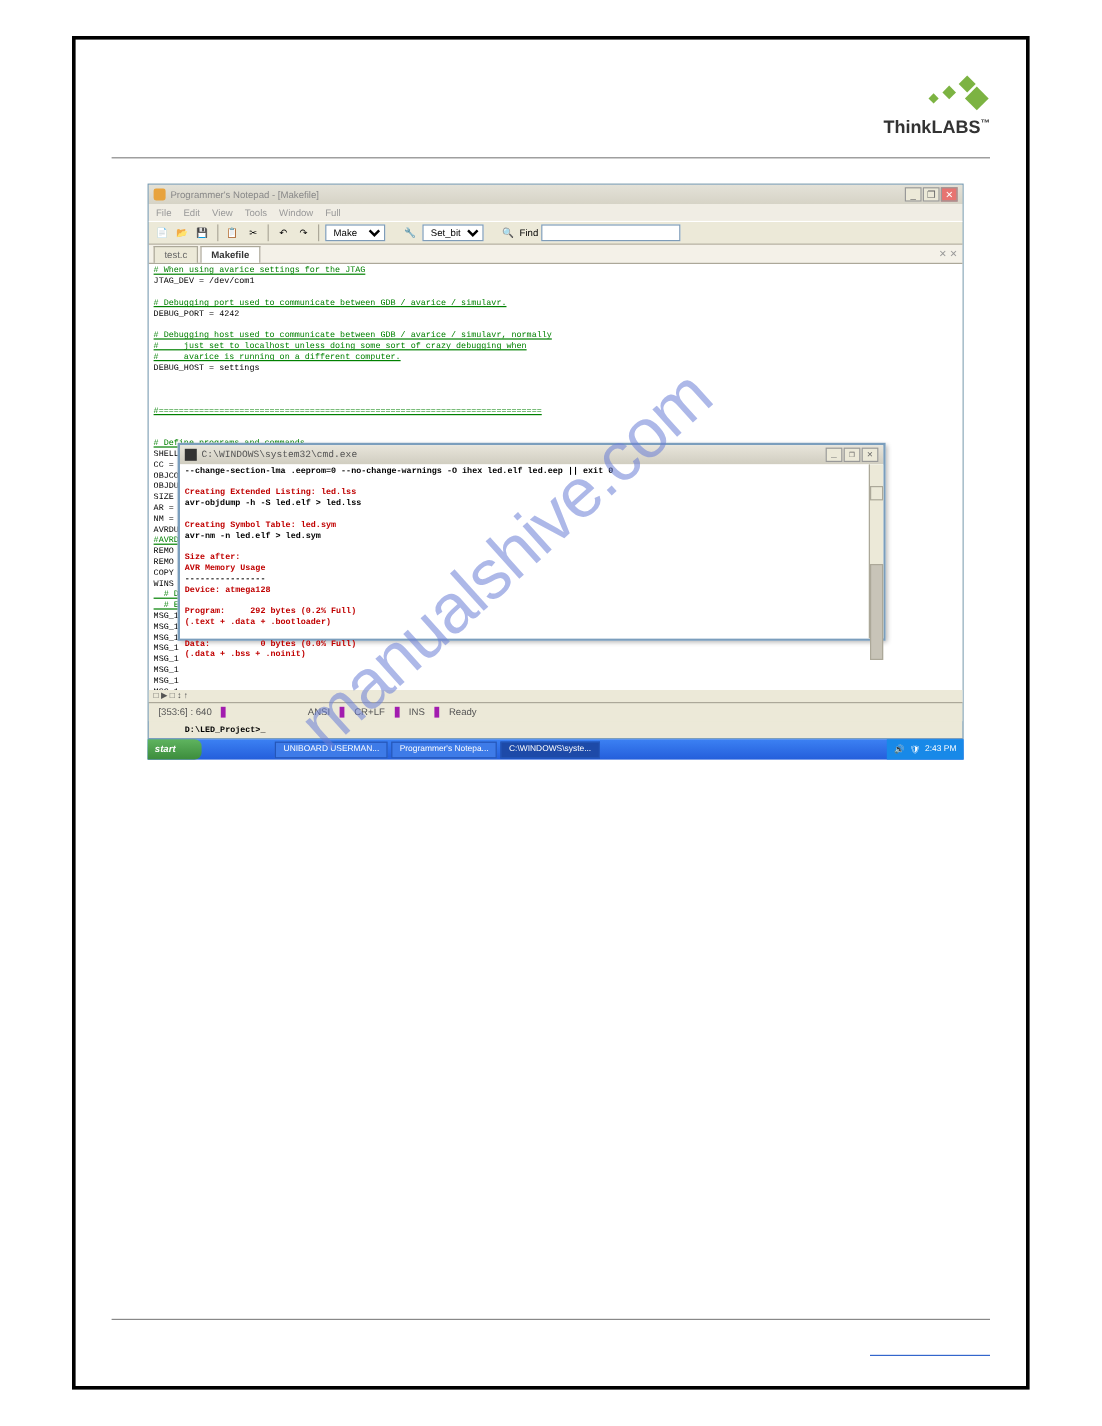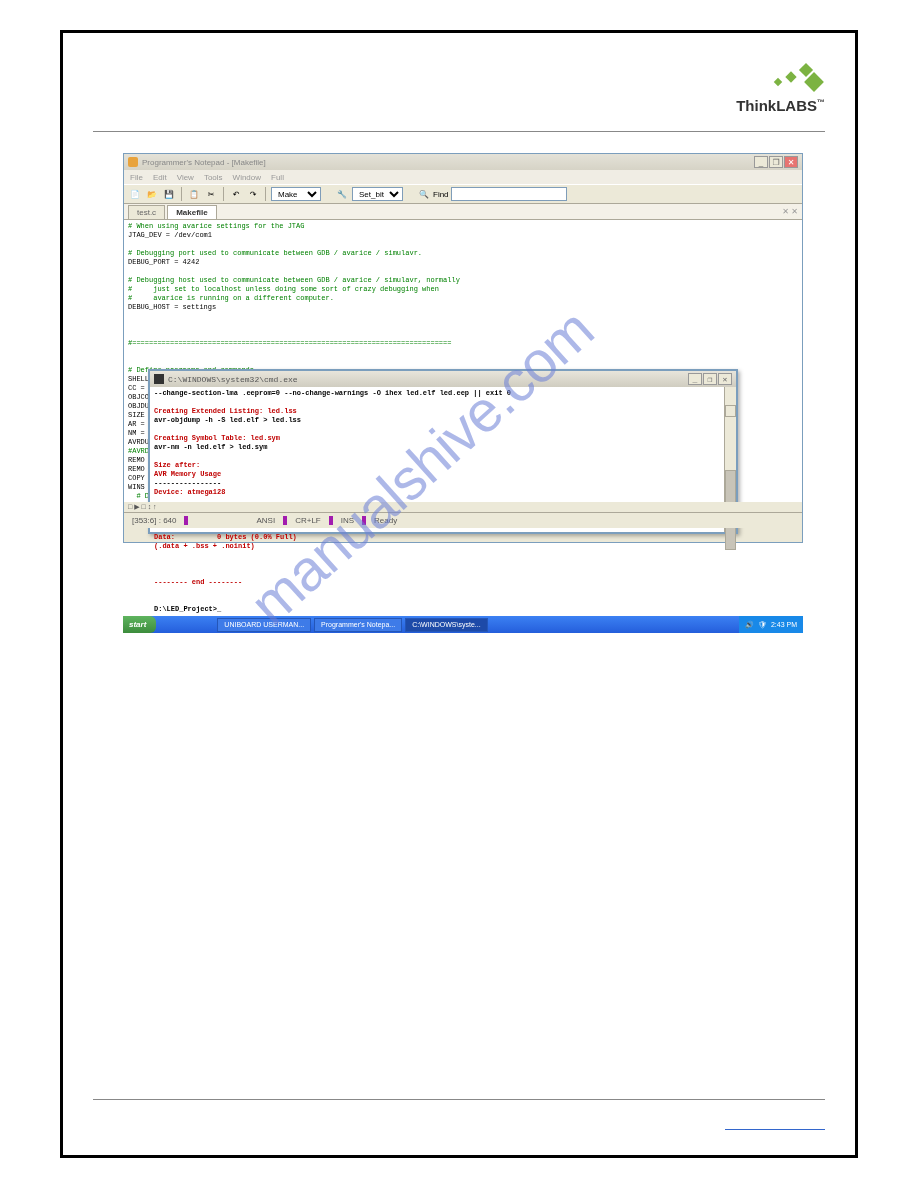--- a/index.html
+++ b/index.html
@@ -9,21 +9,21 @@
 .logo-squares { display: inline-block; position: relative; width: 60px; height: 30px; }
 .logo-sq { position: absolute; background: #7cb342; transform: rotate(45deg); }
 .logo-text { font-size: 15px; font-weight: bold; color: #333; }
 .logo-text .tm { font-size: 8px; vertical-align: super; }
 .hr-top { position: absolute; top: 98px; left: 30px; right: 30px; height: 1px; background: #888; }
 .hr-bottom { position: absolute; bottom: 55px; left: 30px; right: 30px; height: 1px; background: #888; }
 .footer-link { position: absolute; bottom: 25px; right: 30px; width: 100px; height: 1px; border-bottom: 1px solid #3366cc; }
 
 .screenshot { position: absolute; top: 120px; left: 60px; width: 680px; height: 480px; }
 
-.app-window { width: 100%; height: 390px; background: #ece9d8; border: 1px solid #7b9ebd; font-size: 8px; position: relative; }
+.app-window { width: 100%; height: 463px; background: #ece9d8; border: 1px solid #7b9ebd; font-size: 8px; position: relative; }
 .title-bar { height: 16px; background: linear-gradient(#e4e2d8, #d6d3c6); display: flex; align-items: center; padding: 0 4px; }
 .title-icon { width: 10px; height: 10px; background: #e8a33d; border-radius: 2px; margin-right: 4px; }
 .title-text { color: #888; flex: 1; }
 .win-controls { display: flex; gap: 1px; }
 .win-btn { width: 14px; height: 12px; background: #ece9d8; border: 1px solid #999; display: flex; align-items: center; justify-content: center; font-size: 8px; color: #666; }
 .win-btn.close { background: #e77471; color: #fff; }
 
 .menu-bar { height: 14px; background: #f0ede4; display: flex; gap: 10px; padding: 0 6px; color: #999; align-items: center; }
 
 .toolbar { height: 20px; background: #ece9d8; border-top: 1px solid #fff; border-bottom: 1px solid #aca899; display: flex; align-items: center; padding: 0 4px; gap: 3px; }
@@ -31,40 +31,40 @@
 .tb-sep { width: 1px; height: 14px; background: #aca899; margin: 0 2px; }
 .tb-select { height: 14px; border: 1px solid #7f9db9; background: #fff; font-size: 8px; padding: 0 2px; min-width: 50px; }
 .tb-find { display: flex; align-items: center; gap: 2px; }
 
 .tabs { height: 16px; background: #f4f1e8; border-bottom: 1px solid #aca899; display: flex; align-items: center; padding-left: 4px; }
 .tab { padding: 2px 8px; border: 1px solid #aca899; border-bottom: none; background: #ece9d8; color: #666; margin-right: 2px; font-size: 8px; }
 .tab.active { background: #fff; font-weight: bold; color: #333; }
 .tab-close { margin-left: auto; margin-right: 4px; color: #999; font-size: 8px; align-self: center; }
 
 .editor { position: absolute; top: 66px; left: 0; right: 0; bottom: 30px; background: #fff; overflow: hidden; font-family: 'Courier New', monospace; font-size: 7px; line-height: 9px; padding: 2px 4px; white-space: pre; }
-.editor .green { color: #008000; }
+.editor .green { color: #008000; text-decoration: underline; }
 .editor .black-txt { color: #000; font-family: Liberation Mono, monospace; }
 
 .cmd-window { position: absolute; top: 215px; left: 24px; width: 590px; height: 165px; background: #fff; border: 2px solid #7b9ebd; box-shadow: 2px 2px 4px rgba(0,0,0,0.3); font-family: 'Courier New', monospace; }
 .cmd-title { height: 16px; background: linear-gradient(#e8e5db, #d0cdc0); display: flex; align-items: center; padding: 0 4px; font-size: 8px; color: #555; }
 .cmd-title-icon { width: 10px; height: 10px; background: #333; margin-right: 4px; }
 .cmd-controls { margin-left: auto; display: flex; gap: 1px; }
 .cmd-body { padding: 2px 4px; font-size: 7px; line-height: 9px; white-space: pre; height: calc(100% - 16px); background: #fff; position: relative; }
 .cmd-body .red { color: #c00000; font-weight: bold; }
 .cmd-body .blk { color: #000; font-weight: bold; }
 .cmd-scroll { position: absolute; right: 0; top: 0; bottom: 0; width: 12px; background: #ece9d8; border-left: 1px solid #aca899; }
 .cmd-scroll-btn { height: 12px; background: #ece9d8; border: 1px solid #aca899; }
 .cmd-scroll-thumb { height: 80px; background: #c8c4b8; border: 1px solid #aca899; margin-top: 35px; }
 
 .statusbar { position: absolute; bottom: 14px; left: 0; right: 0; height: 16px; background: #ece9d8; border-top: 1px solid #aca899; display: flex; align-items: center; font-size: 8px; color: #555; }
 .statusbar .seg { padding: 0 8px; border-right: 4px solid #a21caf; }
 .statusbar-top { position: absolute; bottom: 30px; left: 0; right: 0; height: 10px; background: #ece9d8; font-size: 7px; color: #555; padding-left: 4px; display: flex; align-items: center; }
 
 .taskbar { position: absolute; bottom: 0; left: 0; right: 0; height: 17px; background: linear-gradient(#3c81f3, #245edb); display: flex; align-items: center; }
-.start-btn { height: 100%; background: linear-gradient(#5fb45f, #3c8c3c); color: #fff; font-weight: bold; font-size: 8px; font-style: italic; padding: 0 10px 0 6px; display: flex; align-items: center; border-radius: 0 6px 6px 0; }
+.start-btn { height: 100%; background: linear-gradient(#5fb45f, #3c8c3c); color: #fff; font-weight: bold; font-size: 8px; font-style: italic; padding: 0 22px 0 6px; display: flex; align-items: center; border-radius: 0 6px 6px 0; }
 .task-item { height: 14px; background: #3e7be8; border: 1px solid #2456b8; color: #fff; font-size: 7px; padding: 0 6px; margin-left: 3px; display: flex; align-items: center; max-width: 100px; overflow: hidden; }
 .task-item.active { background: #1d4aa8; }
 .quick-icons { display: flex; gap: 2px; margin-left: 4px; }
 .qi { width: 12px; height: 12px; }
 .tray { margin-left: auto; background: #1889e8; height: 100%; display: flex; align-items: center; padding: 0 6px; color: #fff; font-size: 7px; gap: 4px; }
 
 .watermark { position: absolute; top: 400px; left: 140px; font-size: 58px; color: #6b7fd7; opacity: 0.55; transform: rotate(-42deg); transform-origin: center; font-family: Arial; pointer-events: none; letter-spacing: -1px; }
 </style>
 </head>
 <body>

